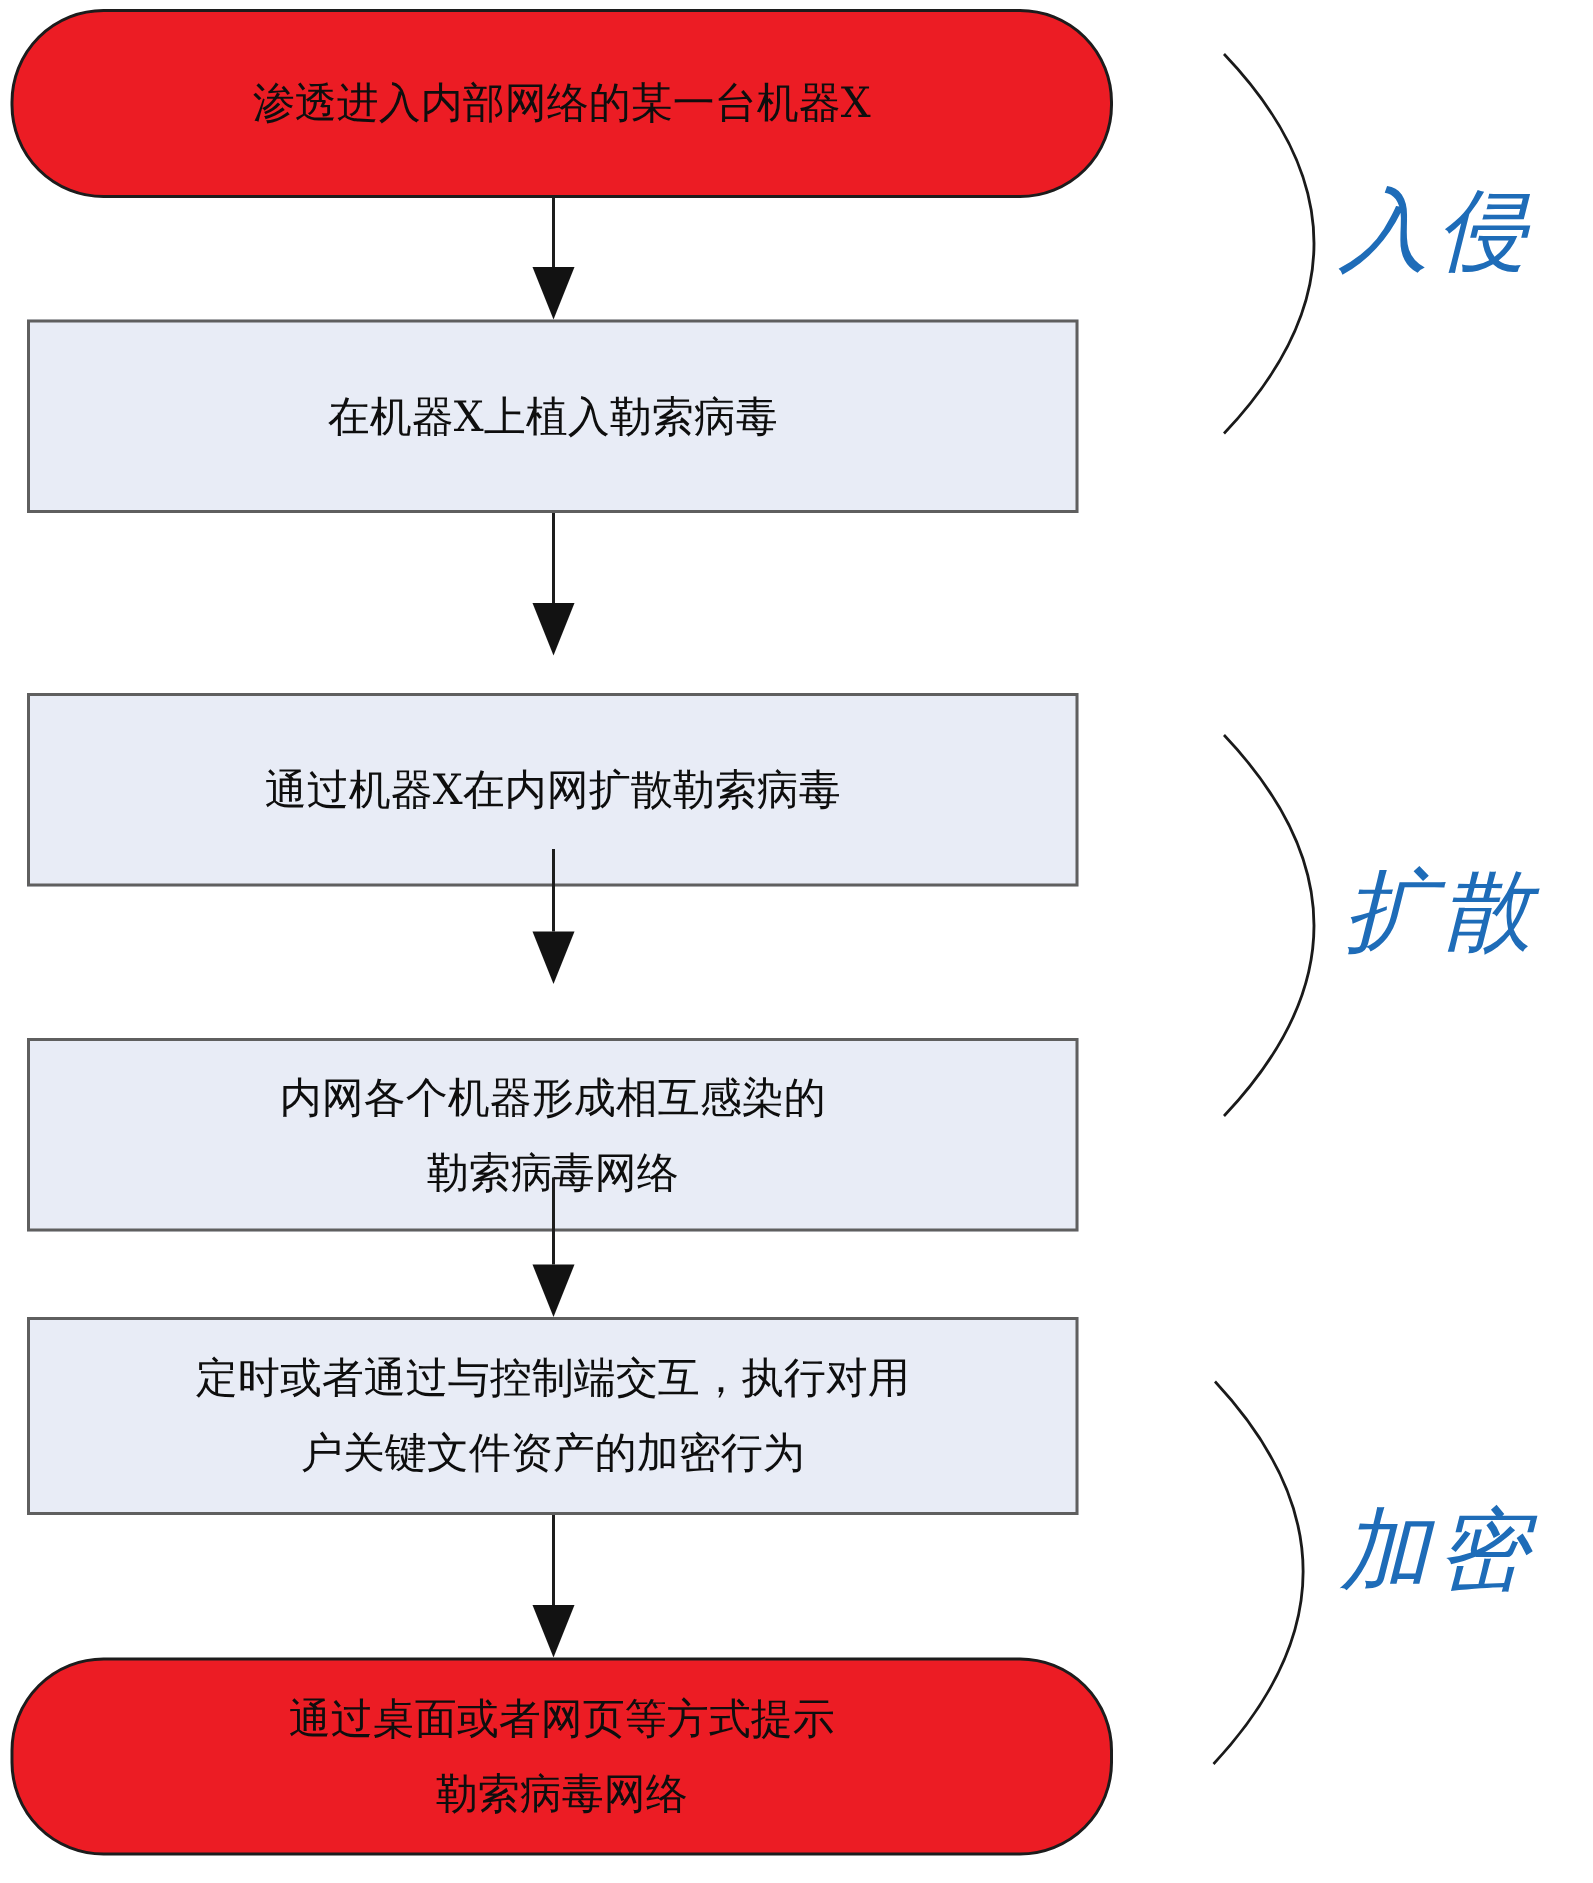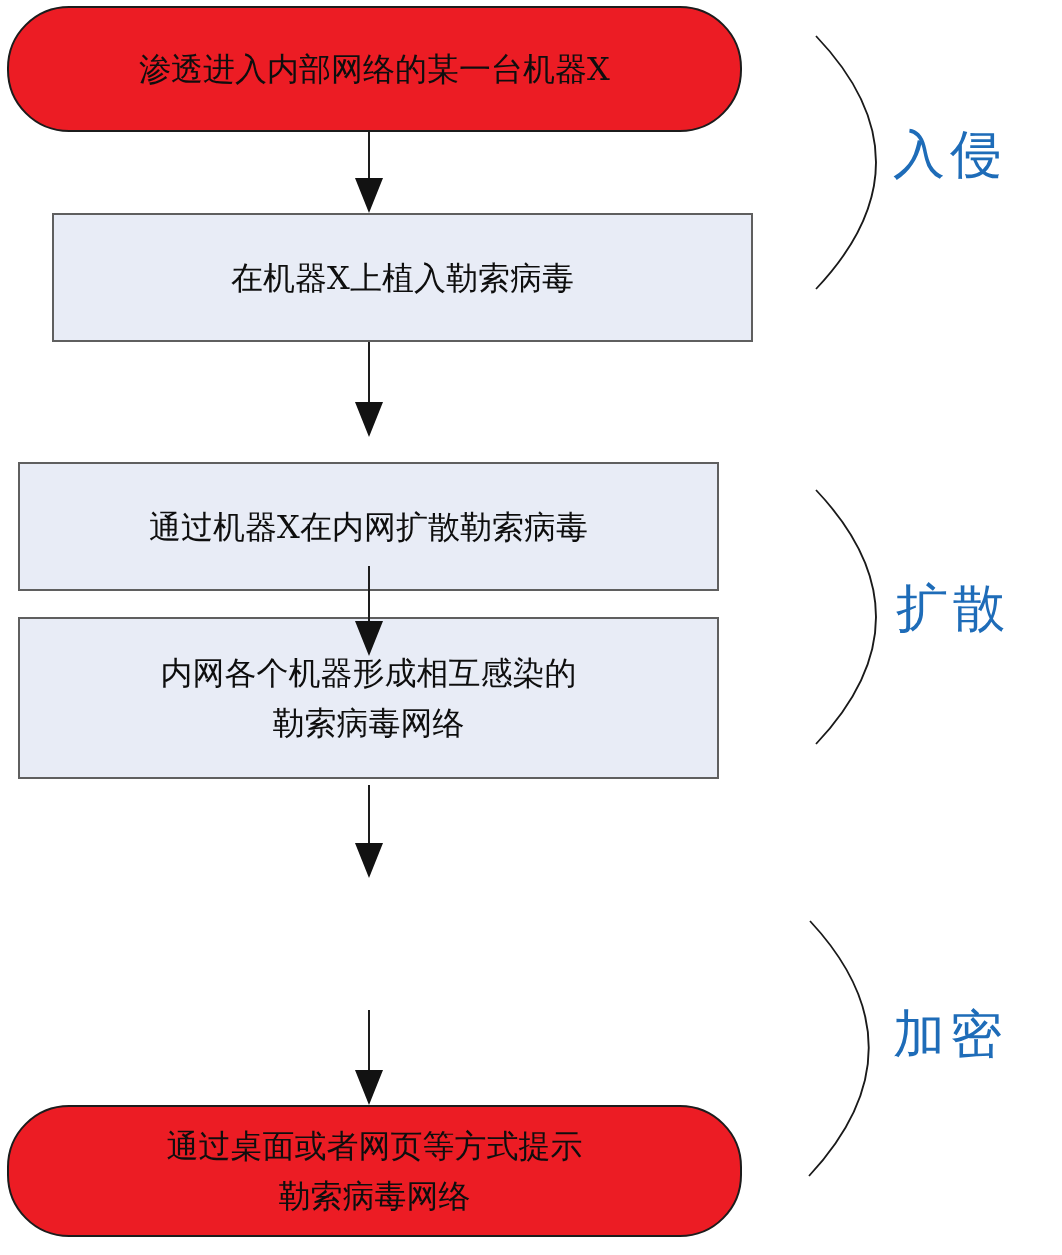--- a/index.html
+++ b/index.html
@@ -17,41 +17,41 @@
   }
   .node {
     position: absolute;
     box-sizing: border-box;
     display: flex;
     align-items: center;
     justify-content: center;
     text-align: center;
     white-space: pre-line;
     color: #0e0e0e;
-    font-size: 32px;
+    font-size: 28px;
     line-height: 50px;
   }
   .terminator {
     left: 7px;
     width: 735px;
     background: #ec1c24;
     border: 2px solid #1c1c1c;
     border-radius: 62px;
   }
   .terminator-start { top: 6px;    height: 126px; }
   .terminator-end   { top: 1105px; height: 132px; }
   .process {
     left: 18px;
     width: 701px;
     background: #e8ecf6;
     border: 2px solid #5f5f5f;
   }
-  .process-1 { top: 213px; height: 129px; margin-left: 34px; }
+  .process-1 { top: 213px; height: 129px; }
   .process-2 { top: 462px; height: 129px; }
-  .process-3 { top: 617px; height: 162px; }
+  .process-3 { top: 692px; height: 129px; }
   .process-4 { top: 878px; height: 132px; }
   .arrow {
     position: absolute;
     left: 355px;
     width: 28px;
     display: flex;
     flex-direction: column;
     align-items: center;
   }
   .arrow-1 { top: 131px; }
@@ -79,43 +79,46 @@
     position: absolute;
     left: 0;
     top: 0;
     width: 1062px;
     height: 1255px;
     pointer-events: none;
   }
   .stage-label {
     position: absolute;
     color: #1e6cb8;
-    font-size: 52px;
+    font-size: 60px;
     line-height: 56px;
     letter-spacing: 5px;
     white-space: nowrap;
+    font-style: italic;
   }
   .stage-label-1 { left: 893px; top: 126px; }
   .stage-label-2 { left: 896px; top: 580px; }
   .stage-label-3 { left: 893px; top: 1006px; }
 </style>
 </head>
 <body>
 
 <div class="canvas">
 
   <div class="node terminator terminator-start">渗透进入内部网络的某一台机器X</div>
 
   <div class="node process process-1">在机器X上植入勒索病毒</div>
 
   <div class="node process process-2">通过机器X在内网扩散勒索病毒</div>
 
   <div class="node process process-3">内网各个机器形成相互感染的
 勒索病毒网络</div>
 
+  <div class="node process process-4">定时或者通过与控制端交互，执行对用
+户关键文件资产的加密行为</div>
 
   <div class="node terminator terminator-end">通过桌面或者网页等方式提示
 勒索病毒网络</div>
 
   <div class="arrow arrow-1">
     <div class="shaft"></div>
     <div class="head"></div>
   </div>
   <div class="arrow arrow-2">
     <div class="shaft"></div>

